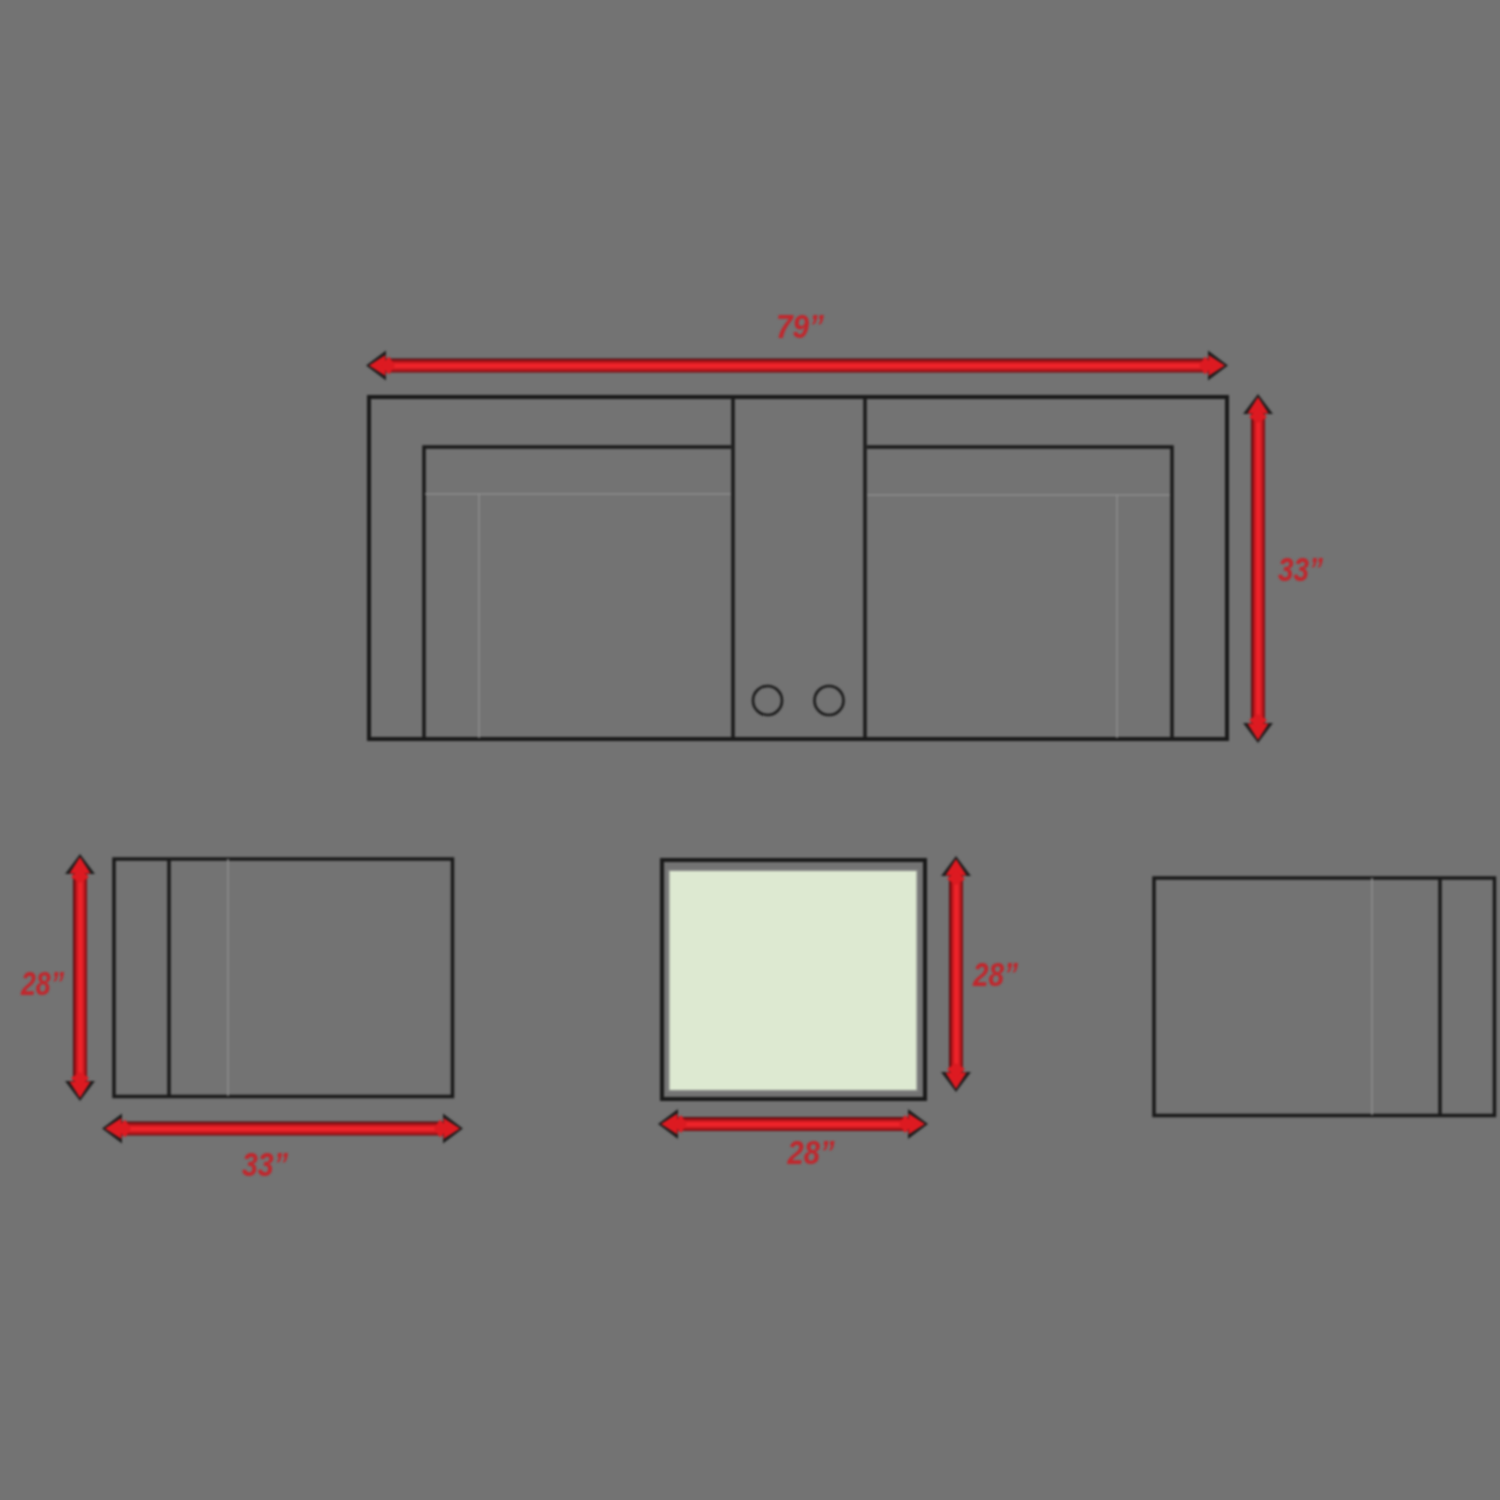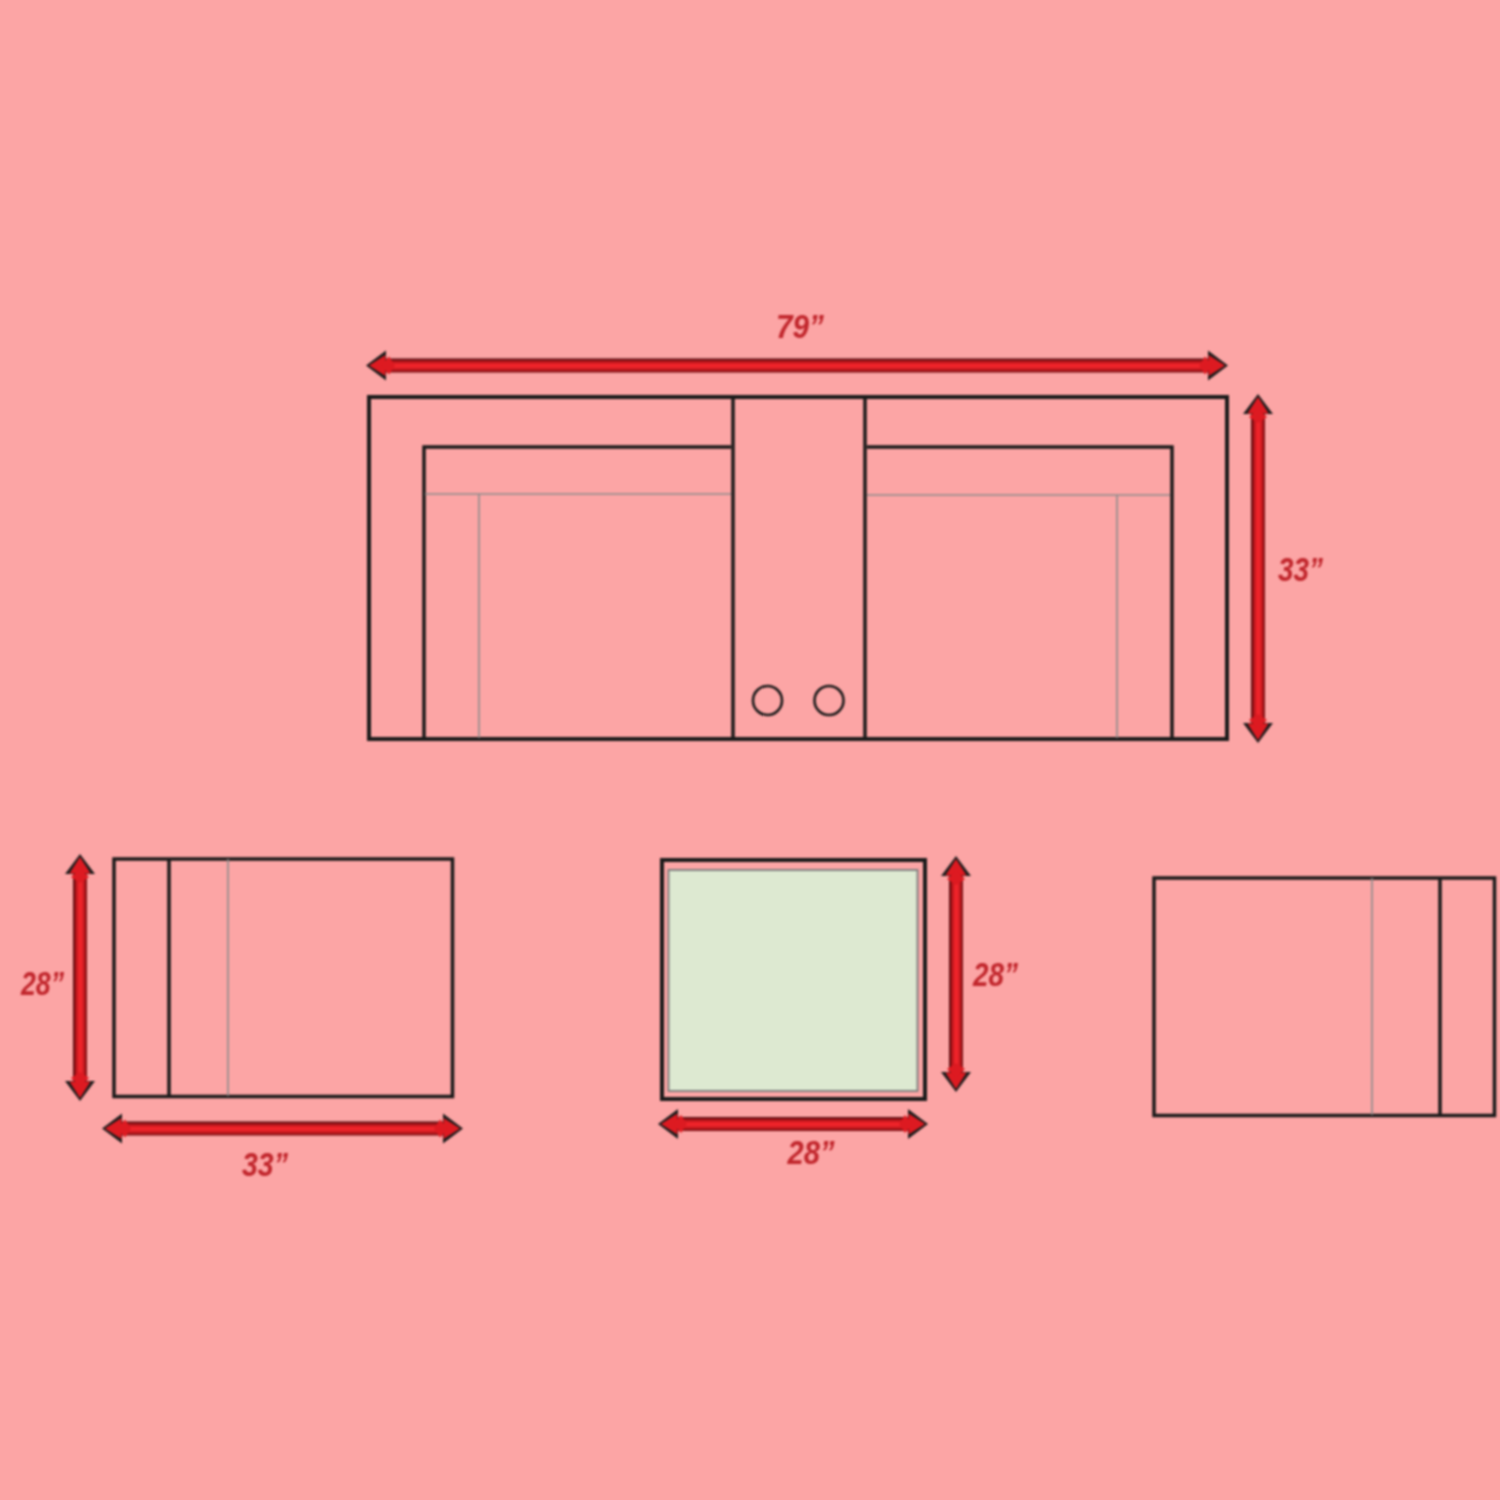--- a/index.html
+++ b/index.html
@@ -1,16 +1,16 @@
 <!DOCTYPE html>
 <html><head>
 <meta charset="utf-8">
 <style>
   html,body{margin:0;padding:0;background:#ffffff;}
-  #stage{position:relative;width:1500px;height:1500px;background:#fca5a5;overflow:hidden;}
+  #stage{position:relative;width:1500px;height:1500px;background:#737373;overflow:hidden;}
   svg{position:absolute;left:0;top:0;filter:blur(0.8px);}
   text{font-family:"Liberation Sans",sans-serif;font-weight:bold;font-style:italic;fill:#c1272d;}
 </style>
 </head>
 <body>
 <div id="stage">
 <svg width="1500" height="1500" viewBox="0 0 1500 1500">
   <defs>
     <linearGradient id="gh" x1="0" y1="0" x2="0" y2="1">
       <stop offset="0" stop-color="#420d0f"></stop>

